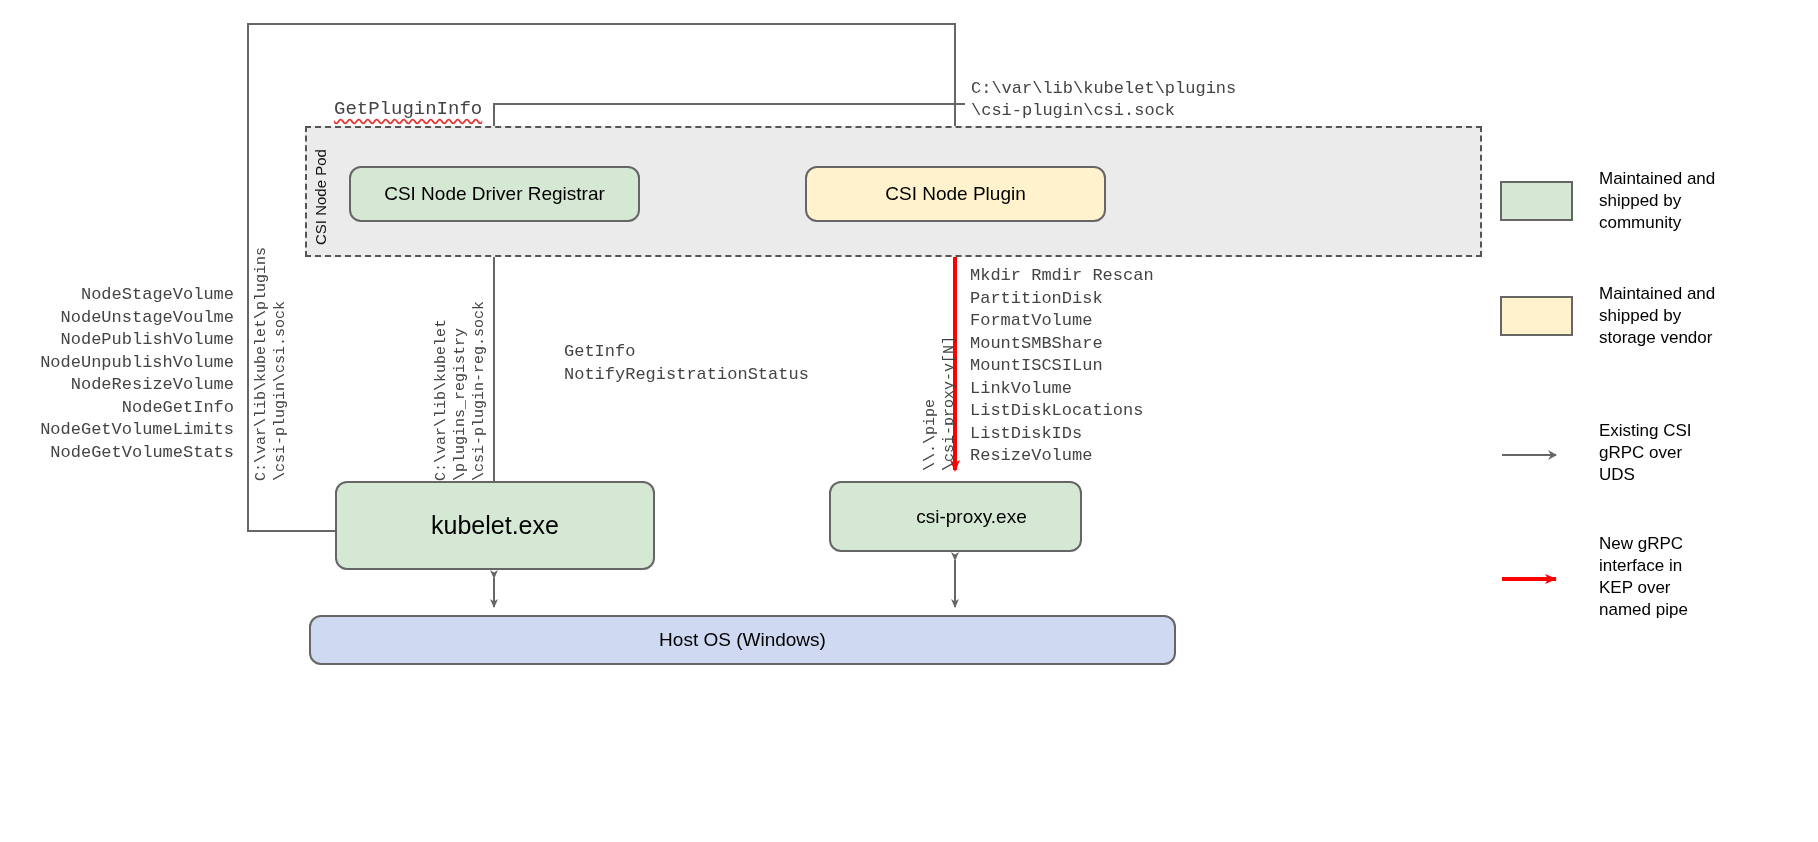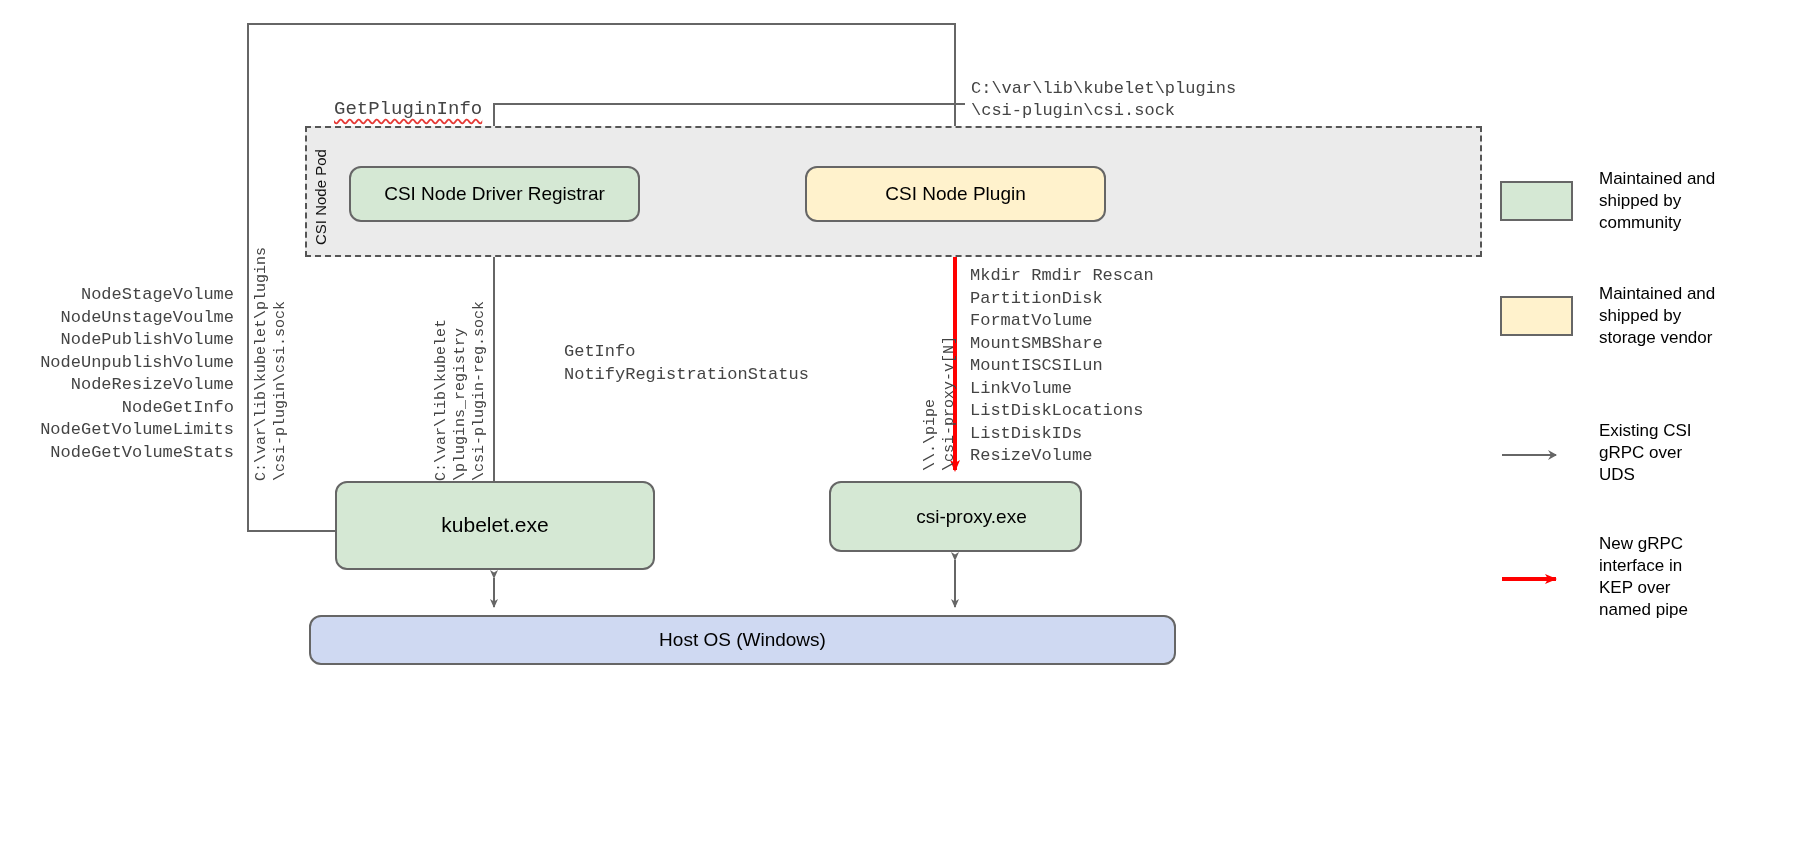--- a/index.html
+++ b/index.html
@@ -22,21 +22,21 @@
   .green{background:#d5e8d4;}
   .yellow{background:#fff2cc;}
   .blue{background:#cfd9f2;}
 
   #box-registrar{left:349px;top:166px;width:291px;height:56px;}
   #box-plugin{left:805px;top:166px;width:301px;height:56px;}
   #box-kubelet{left:335px;top:481px;width:320px;height:89px;flex-direction:column;}
   #box-csiproxy{left:829px;top:481px;width:253px;height:71px;padding-left:32px;}
   #box-hostos{left:309px;top:615px;width:867px;height:50px;}
 
-  .kubelet-l1{font-size:21px;}
+  .kubelet-l1{font-size:25px;}
   .kubelet-l2{font-size:19px;}
 
   
   .txt{position:absolute;white-space:pre;}
   #getplugininfo{left:334px;top:98px;font-size:19px;
      text-decoration:underline wavy #e53935;text-underline-offset:4px;}
   #csisockpath{left:971px;top:78px;font-size:17px;line-height:22px;}
   #nodeapi{left:16px;top:284px;font-size:17px;line-height:22.5px;text-align:right;width:218px;}
   #regapi{left:516px;top:341px;font-size:17px;line-height:22.5px;margin-left:48px;}
   #proxyapi{left:970px;top:265px;font-size:17px;line-height:22.5px;}

